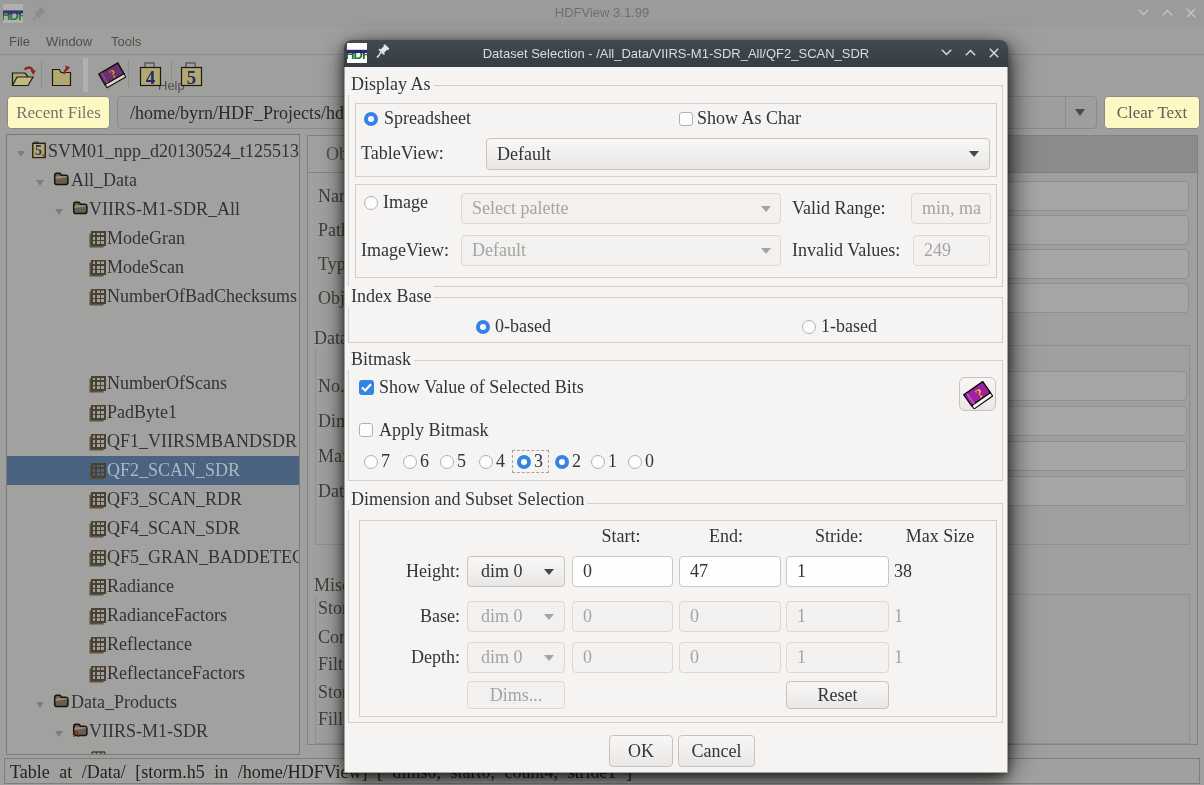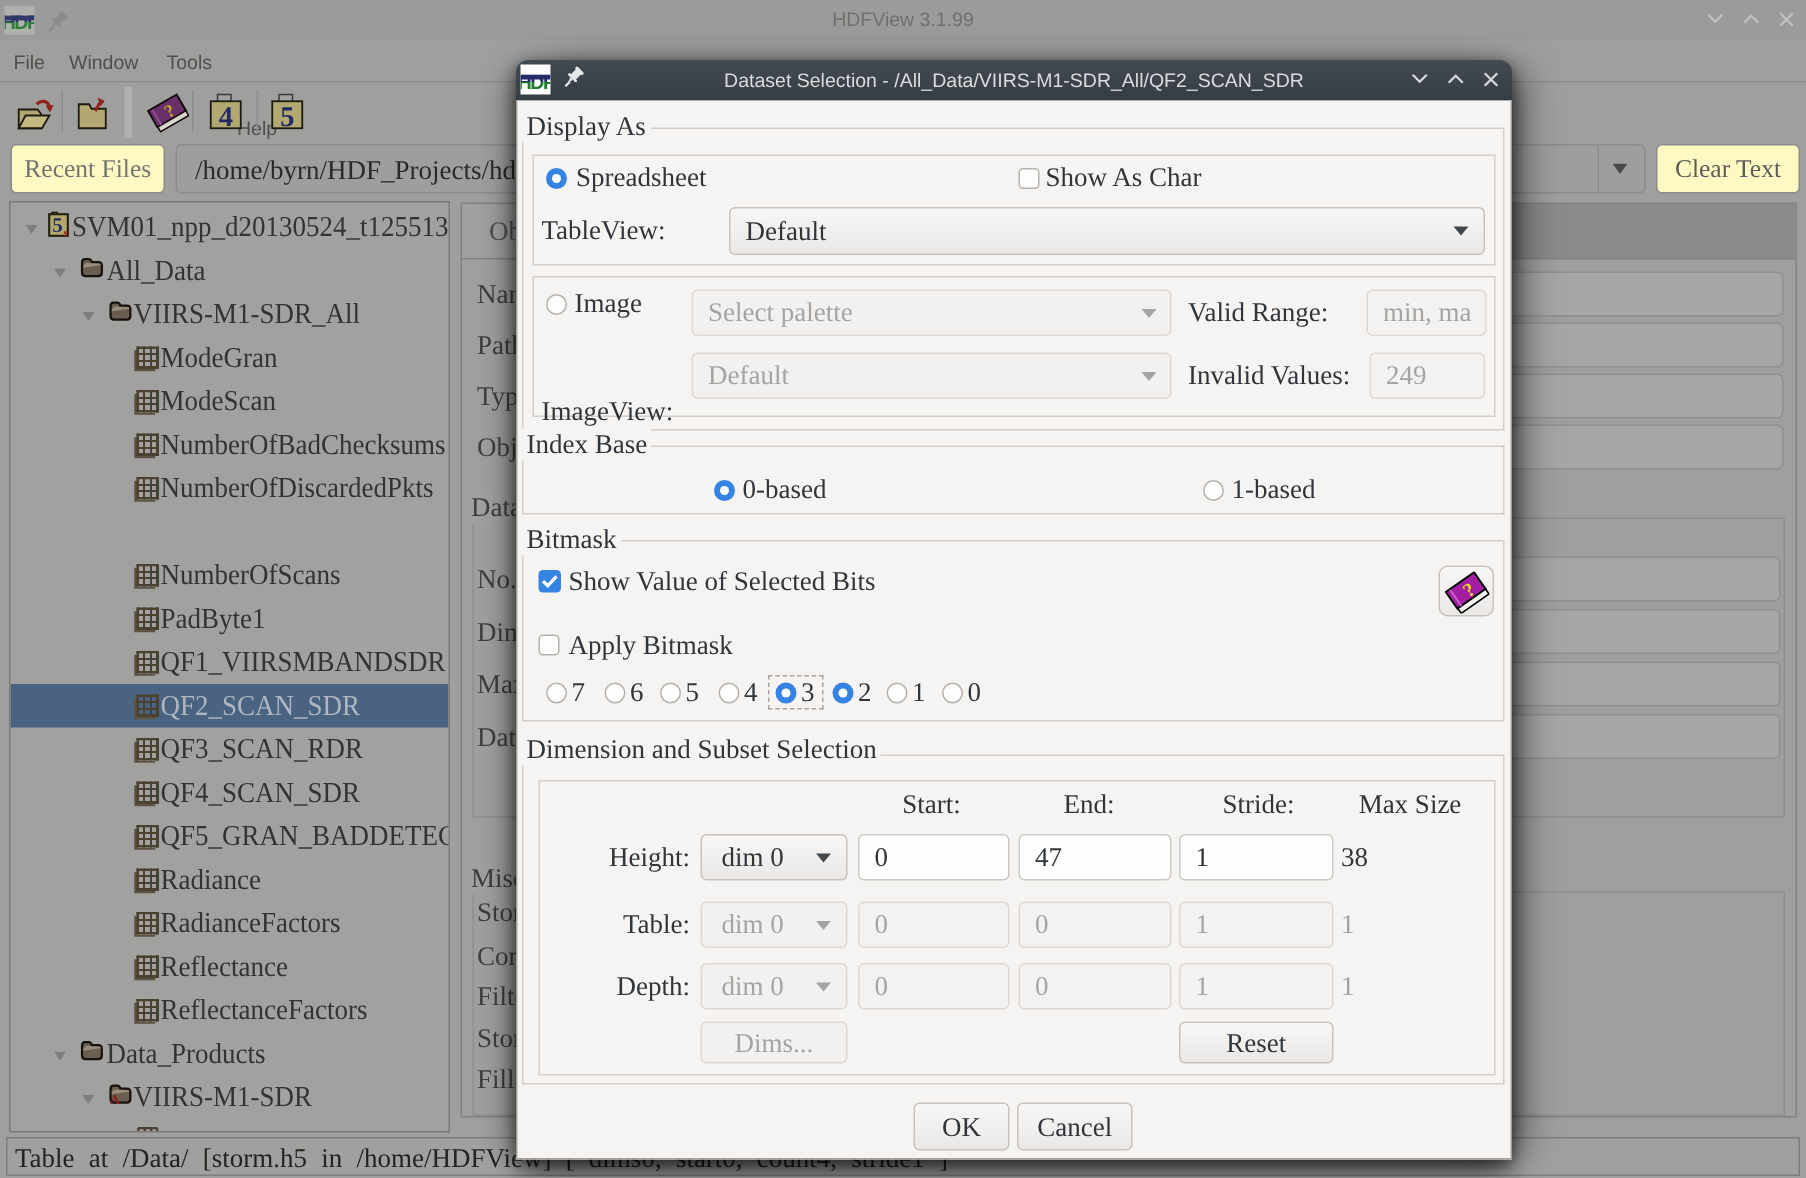--- a/index.html
+++ b/index.html
@@ -197,23 +197,20 @@
     <span class="lbl" style="left:82px;">VIIRS-M1-SDR_All</span>
   </div>
   <div class="trow ds" style="top:89.0px;">
       <span class="lbl" style="left:100px;">ModeGran</span>
     </div>
   <div class="trow ds" style="top:118.0px;">
       <span class="lbl" style="left:100px;">ModeScan</span>
     </div>
   <div class="trow ds" style="top:147.0px;">
       <span class="lbl" style="left:100px;">NumberOfBadChecksums</span>
-    </div>
-  <div class="trow ds" style="top:176.0px;">
-      <span class="lbl" style="left:100px;">NumberOfDiscardedPkts</span>
     </div>
   <div class="trow ds" style="top:234.0px;">
       <span class="lbl" style="left:100px;">NumberOfScans</span>
     </div>
   <div class="trow ds" style="top:263.0px;">
       <span class="lbl" style="left:100px;">PadByte1</span>
     </div>
   <div class="trow ds" style="top:292.0px;">
       <span class="lbl" style="left:100px;">QF1_VIIRSMBANDSDR</span>
     </div>
@@ -353,21 +350,21 @@
   <div class="combo" style="left:486px; top:138px; width:504px; height:32px; line-height:30px;">Default</div>
   <div class="carr" style="left:969px; top:151px;"></div>
 
   <div class="ibox" style="left:355px; top:184px; width:642px; height:94px;"></div>
   <div class="radio" style="left:364px; top:196px;"></div>
   <div class="dlbl" style="left:383px; top:192px;">Image</div>
   <div class="combo-dis" style="left:461px; top:193px; width:320px; height:31px; line-height:29px;">Select palette</div>
   <div class="carr carr-dis" style="left:761px; top:206px;"></div>
   <div class="dlbl" style="left:792px; top:198px;">Valid Range:</div>
   <div class="entry-dis" style="left:911px; top:193px; width:80px; height:31px; line-height:29px;">min, ma</div>
-  <div class="dlbl" style="left:361px; top:240px;margin-top:24px;">ImageView:</div>
+  <div class="dlbl" style="left:361px; top:240px;">ImageView:</div>
   <div class="combo-dis" style="left:461px; top:235px; width:320px; height:31px; line-height:29px;">Default</div>
   <div class="carr carr-dis" style="left:761px; top:248px;"></div>
   <div class="dlbl" style="left:792px; top:240px;">Invalid Values:</div>
   <div class="entry-dis" style="left:913px; top:235px; width:77px; height:31px; line-height:29px;">249</div>
 
   <div class="grp" style="left:348px; top:297px; width:655px; height:46px;"></div>
   <div class="grplbl" style="left:348px; top:286px;">Index Base</div>
   <div class="radio-on" style="left:476px; top:320px;"></div>
   <div class="dlbl" style="left:495px; top:316px;">0-based</div>
   <div class="radio" style="left:802px; top:320px;"></div>
@@ -418,21 +415,21 @@
   <div class="dlbl" style="left:880px; top:526px; width:120px; text-align:center;">Max Size</div>
 
   <div class="dlbl" style="left:380px; top:561px; width:80px; text-align:right;">Height:</div>
   <div class="combo" style="left:467px; top:556px; width:98px; height:31px; line-height:29px; padding-left:13px;">dim 0</div>
   <div class="carr" style="left:544px; top:569px;"></div>
   <div class="entry" style="left:572px; top:556px; width:101px; height:31px; line-height:29px;">0</div>
   <div class="entry" style="left:679px; top:556px; width:102px; height:31px; line-height:29px;">47</div>
   <div class="entry" style="left:786px; top:556px; width:103px; height:31px; line-height:29px;">1</div>
   <div class="dlbl" style="left:894px; top:561px;">38</div>
 
-  <div class="dlbl" style="left:380px; top:606px; width:80px; text-align:right;">Table:</div>
+  <div class="dlbl" style="left:380px; top:606px; width:80px; text-align:right;">Base:</div>
   <div class="combo-dis" style="left:467px; top:601px; width:98px; height:31px; line-height:29px; padding-left:13px;">dim 0</div>
   <div class="carr carr-dis" style="left:544px; top:614px;"></div>
   <div class="entry-dis" style="left:572px; top:601px; width:101px; height:31px; line-height:29px;">0</div>
   <div class="entry-dis" style="left:679px; top:601px; width:102px; height:31px; line-height:29px;">0</div>
   <div class="entry-dis" style="left:786px; top:601px; width:103px; height:31px; line-height:29px;">1</div>
   <div class="dlbl-dis" style="left:894px; top:606px;">1</div>
 
   <div class="dlbl" style="left:380px; top:647px; width:80px; text-align:right;">Depth:</div>
   <div class="combo-dis" style="left:467px; top:642px; width:98px; height:31px; line-height:29px; padding-left:13px;">dim 0</div>
   <div class="carr carr-dis" style="left:544px; top:655px;"></div>

